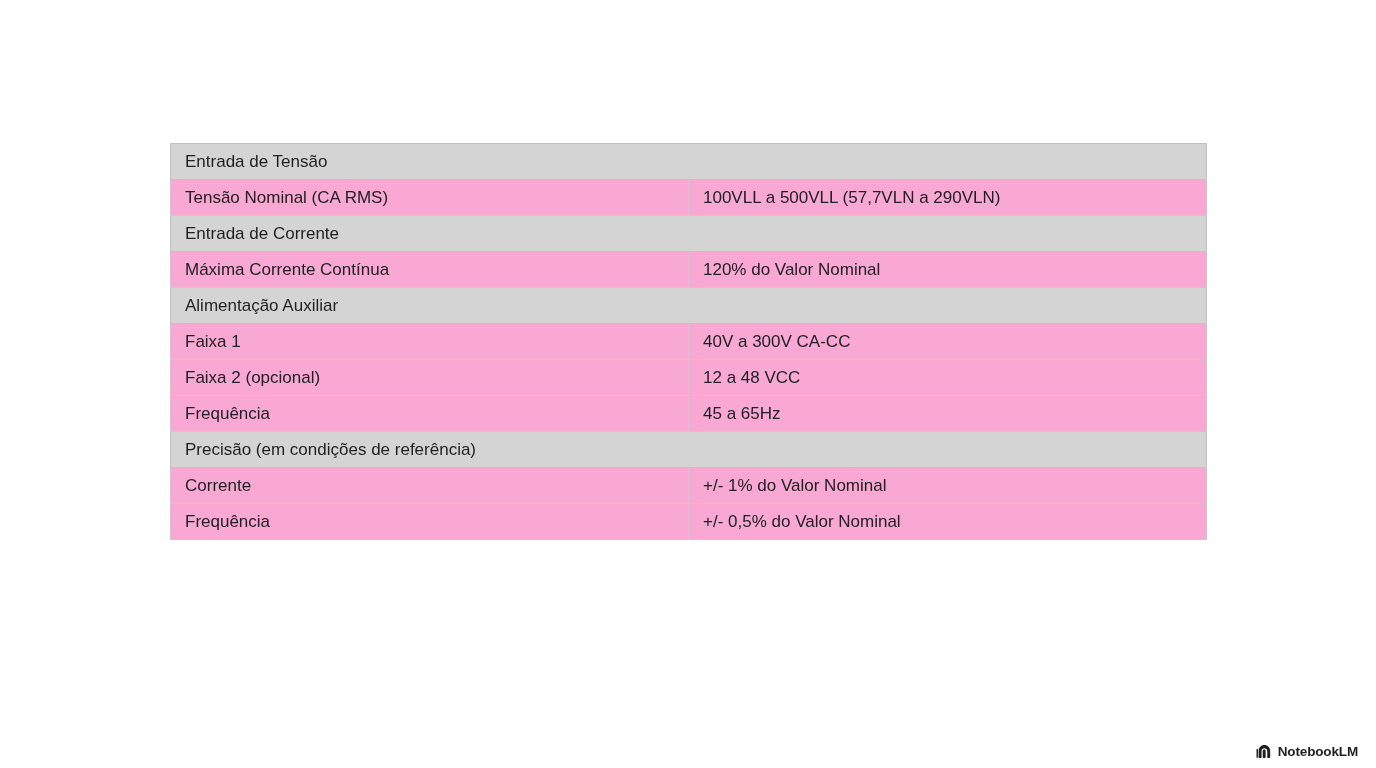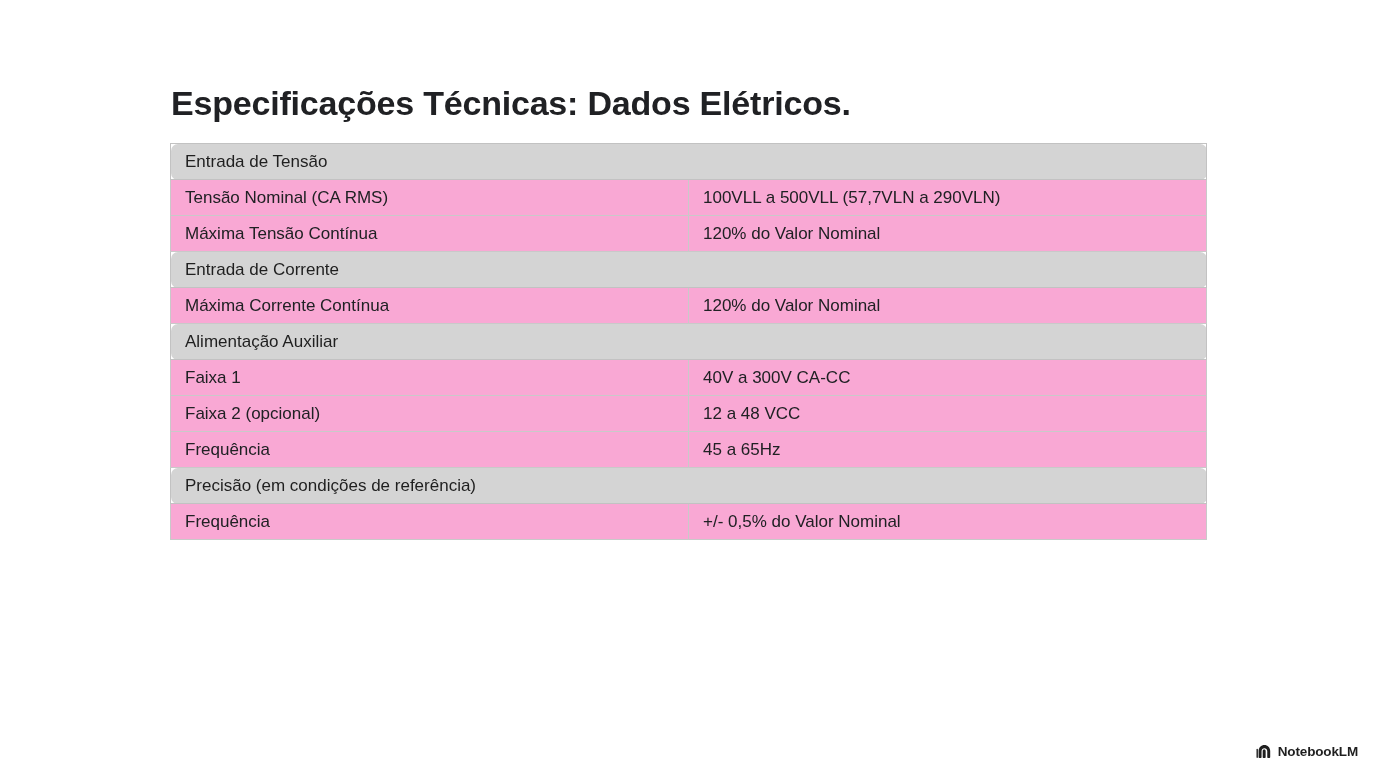--- a/index.html
+++ b/index.html
@@ -69,21 +69,20 @@
   }
 
   tr.section-row td {
     background: #d4d4d4;
     font-weight: normal;
     color: #1f1f1f;
     border-left: 1px solid #c2c2c2;
     border-right: 1px solid #c2c2c2;
     border-top: 1px solid #c2c2c2;
     border-bottom: 1px solid #c2c2c2;
-    border-radius: 7px;
   }
 
   tr.data-row td {
     background: #f9a8d4;
   }
 
   tr.data-row td.cell-label {
     border-right: 1px solid #c9c9c9;
   }
 
@@ -109,39 +108,34 @@
     letter-spacing: -0.15px;
     line-height: 1;
     white-space: nowrap;
   }
 </style>
 </head>
 <body>
 
 <div class="slide">
 
-  <h1 class="page-title">Especificações Técnicas: Dados Elétricos.</h1>
 
   <div class="spec-table-wrap">
     <table class="spec-table">
       <colgroup>
         <col class="col-label">
         <col class="col-value">
       </colgroup>
       <tbody>
           <tr class="section-row">
             <td colspan="2">Entrada de Tensão</td>
           </tr>
           <tr class="data-row">
             <td class="cell-label">Tensão Nominal (CA RMS)</td>
             <td class="cell-value">100VLL a 500VLL (57,7VLN a 290VLN)</td>
-          </tr>
-          <tr class="data-row">
-            <td class="cell-label">Máxima Tensão Contínua</td>
-            <td class="cell-value">120% do Valor Nominal</td>
           </tr>
           <tr class="section-row">
             <td colspan="2">Entrada de Corrente</td>
           </tr>
           <tr class="data-row">
             <td class="cell-label">Máxima Corrente Contínua</td>
             <td class="cell-value">120% do Valor Nominal</td>
           </tr>
           <tr class="section-row">
             <td colspan="2">Alimentação Auxiliar</td>
@@ -155,20 +149,24 @@
             <td class="cell-value">12 a 48 VCC</td>
           </tr>
           <tr class="data-row">
             <td class="cell-label">Frequência</td>
             <td class="cell-value">45 a 65Hz</td>
           </tr>
           <tr class="section-row">
             <td colspan="2">Precisão (em condições de referência)</td>
           </tr>
           <tr class="data-row">
+            <td class="cell-label">Corrente</td>
+            <td class="cell-value">+/- 1% do Valor Nominal</td>
+          </tr>
+          <tr class="data-row">
             <td class="cell-label">Frequência</td>
             <td class="cell-value">+/- 0,5% do Valor Nominal</td>
           </tr>
         </tbody>
     </table>
   </div>
 
   <div class="nblm-mark">
     <span class="nblm-icon">
       <svg viewBox="0 0 34 30" width="17" height="15" aria-hidden="true">

